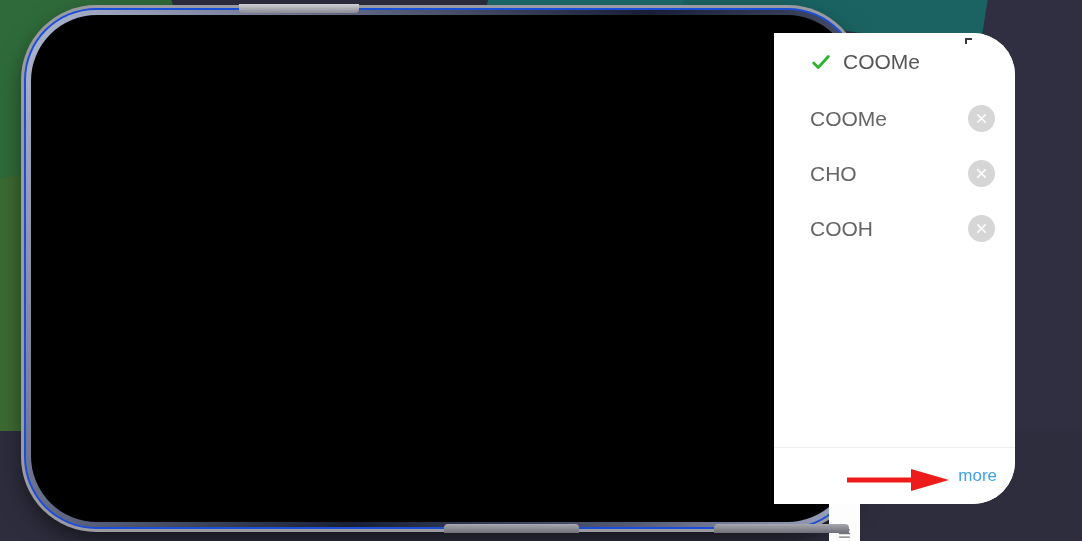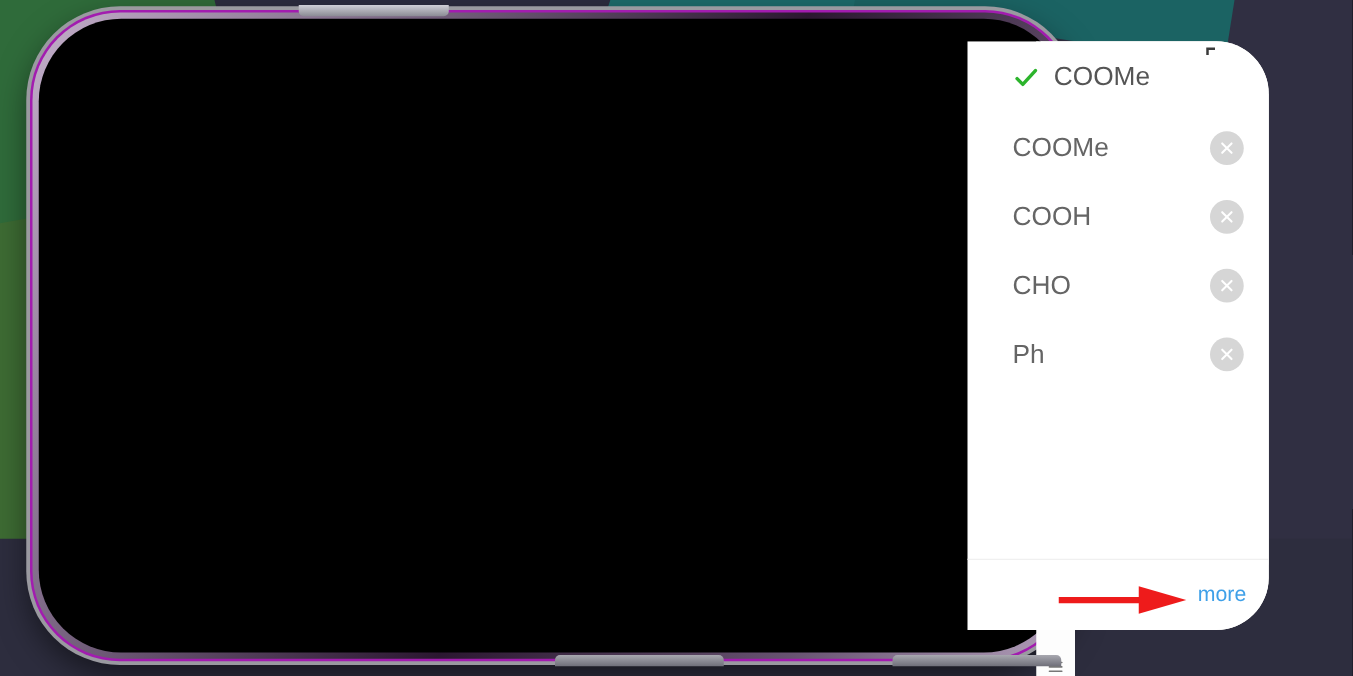--- a/index.html
+++ b/index.html
@@ -23,21 +23,21 @@
     background:#1b6363;transform:rotate(9deg);}
   .bg-dark-r{position:absolute;right:-40px;top:-40px;width:280px;height:640px;
     background:#302f42;}
   .bg-dark-b{position:absolute;left:0;bottom:-30px;width:1082px;height:140px;
     background:#2d2d3e;}
 
   
   #phone{
     position:absolute;left:24px;top:8px;width:836px;height:521px;
     border-radius:72px;
-    background:#a21caf;
+    background:#1d4ed8;
     box-shadow:0 0 0 3px #9a9aa0, 0 10px 26px rgba(0,0,0,.55);
   }
   #phone:before{ 
     content:"";position:absolute;inset:2px;border-radius:70px;
     background:linear-gradient(120deg,#c9c9cf,#6e6e76 28%,#16161a 55%,#5d5d66 80%,#b9b9c0);
     opacity:.85;
   }
   #phone:after{
     content:"";position:absolute;inset:7px;border-radius:66px;background:#000;
   }
@@ -415,46 +415,38 @@
           <span class="name">COOMe</span>
           <span class="del-btn">
             <svg width="15" height="15" viewBox="0 0 24 24" stroke="#fff" stroke-width="2.6" stroke-linecap="round">
               <path d="M6 6 L18 18M18 6 L6 18"></path>
             </svg>
           </span>
         </div>
 
 
         <div class="subst-row">
+          <span class="name">CHO</span>
+          <span class="del-btn">
+            <svg width="15" height="15" viewBox="0 0 24 24" stroke="#fff" stroke-width="2.6" stroke-linecap="round">
+              <path d="M6 6 L18 18M18 6 L6 18"></path>
+            </svg>
+          </span>
+        </div>
+
+        <div class="subst-row">
           <span class="name">COOH</span>
           <span class="del-btn">
             <svg width="15" height="15" viewBox="0 0 24 24" stroke="#fff" stroke-width="2.6" stroke-linecap="round">
               <path d="M6 6 L18 18M18 6 L6 18"></path>
             </svg>
           </span>
         </div>
 
-        <div class="subst-row">
-          <span class="name">CHO</span>
-          <span class="del-btn">
-            <svg width="15" height="15" viewBox="0 0 24 24" stroke="#fff" stroke-width="2.6" stroke-linecap="round">
-              <path d="M6 6 L18 18M18 6 L6 18"></path>
-            </svg>
-          </span>
-        </div>
-
-
-        <div class="subst-row">
-          <span class="name">Ph</span>
-          <span class="del-btn">
-            <svg width="15" height="15" viewBox="0 0 24 24" stroke="#fff" stroke-width="2.6" stroke-linecap="round">
-              <path d="M6 6 L18 18M18 6 L6 18"></path>
-            </svg>
-          </span>
-        </div>
+
       </div>
 
       <div id="subst-footer">
         <svg id="red-arrow" width="108" height="26" viewBox="0 0 108 26">
           <path d="M2 13 h72" stroke="#ee1b1b" stroke-width="5" stroke-linecap="butt"></path>
           <path d="M66 2 L104 13 L66 24 Z" fill="#ee1b1b"></path>
         </svg>
         <span id="more-link">more</span>
       </div>
     </div>

